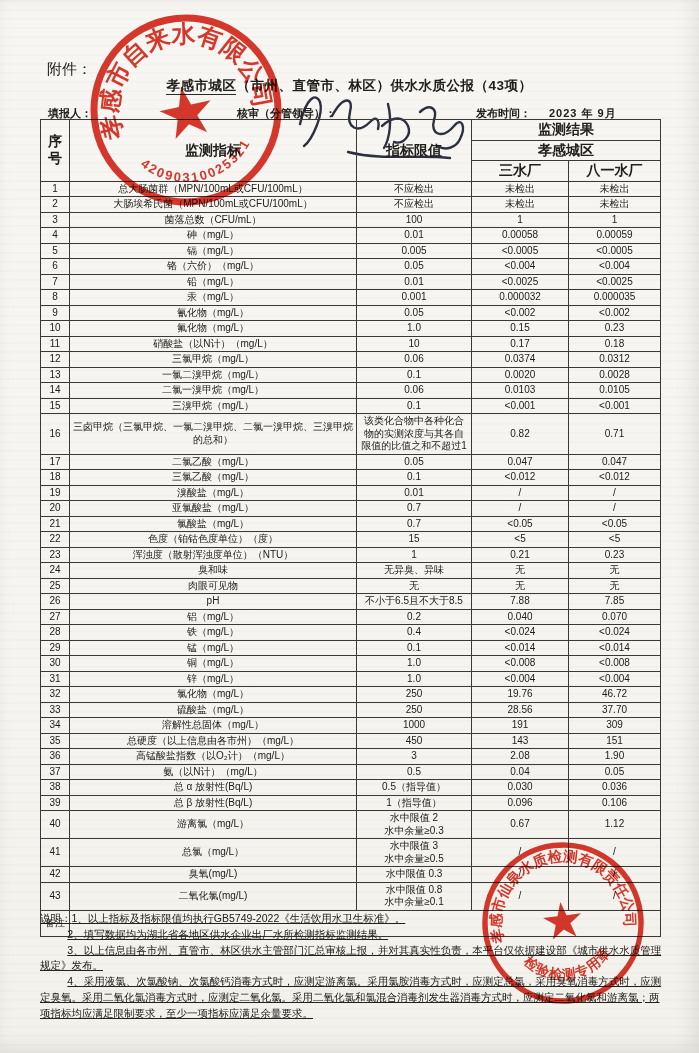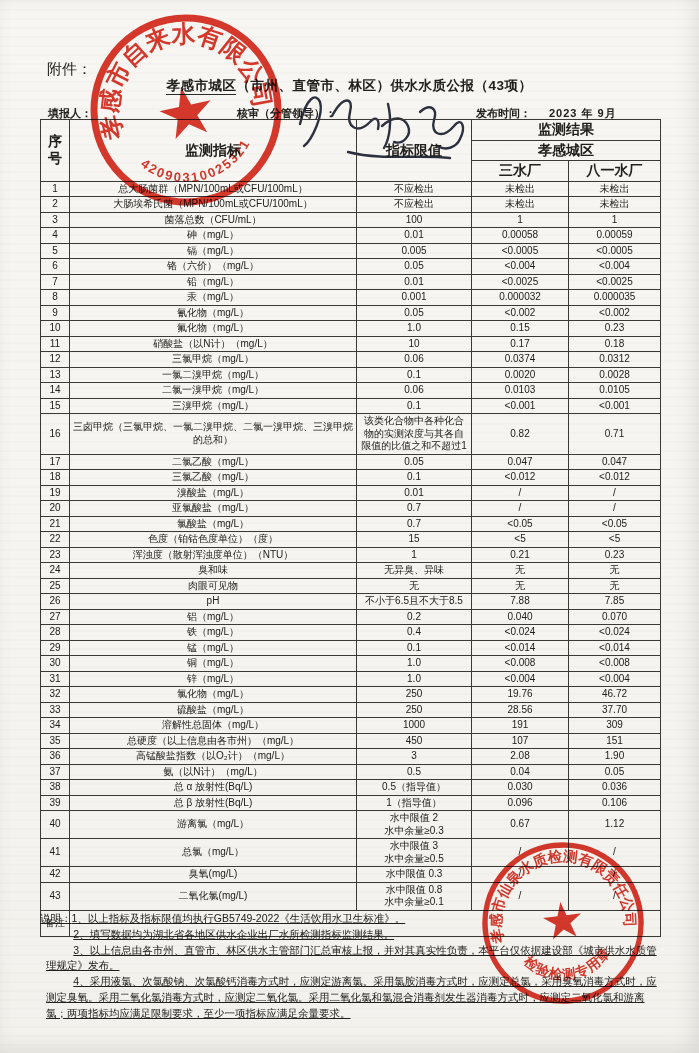--- a/index.html
+++ b/index.html
@@ -38,21 +38,21 @@
   tr.hrow td{font-weight:bold;font-size:14px;}
   tr.hrow{height:14px;}
   tr.drow{height:15px;}
   tr.remark-row{height:26px;margin-left:9px;}
   td.col-indicator{text-align:left;padding-left:5px;}
   td.col-limit{white-space:pre-line;}
   td.c-no,td.c-ind,td.c-lim{font-weight:bold;}
 
   .notes{position:absolute;left:40px;top:911px;width:622px;font-size:10.5px;line-height:1.5;}
   .notes p{margin:0;text-decoration:underline;}
-  .notes p.ind{text-indent:2.6em;margin-left:6px;}
+  .notes p.ind{text-indent:2.6em;}
 
   .stamp{position:absolute;mix-blend-mode:multiply;opacity:.92;pointer-events:none;}
   .stamp-top{left:86px;top:10px;width:200px;height:200px;transform:rotate(-12deg);}
   .stamp-bottom{left:478px;top:838px;width:170px;height:170px;transform:rotate(-7deg);}
   .stamp svg{width:100%;height:100%;}
   .stamp text, .stamp textPath{fill:#d8291b;font-family:"Liberation Sans","DejaVu Sans",sans-serif;font-weight:bold;}
 
   .signature{position:absolute;left:292px;top:82px;width:180px;height:80px;opacity:.92;}
   .signature path{stroke:#1c2030;stroke-width:2.4;fill:none;stroke-linecap:round;}
 </style>
@@ -342,21 +342,21 @@
           <td class="col-no">34</td>
           <td class="col-indicator">溶解性总固体（mg/L）</td>
           <td class="col-limit">1000</td>
           <td class="col-p1">191</td>
           <td class="col-p2">309</td>
         </tr>
         <tr class="drow">
           <td class="col-no">35</td>
           <td class="col-indicator">总硬度（以上信息由各市州）（mg/L）</td>
           <td class="col-limit">450</td>
-          <td class="col-p1">107</td>
+          <td class="col-p1">143</td>
           <td class="col-p2">151</td>
         </tr>
         <tr class="drow">
           <td class="col-no">36</td>
           <td class="col-indicator">高锰酸盐指数（以O₂计）（mg/L）</td>
           <td class="col-limit">3</td>
           <td class="col-p1">2.08</td>
           <td class="col-p2">1.90</td>
         </tr>
         <tr class="drow">

